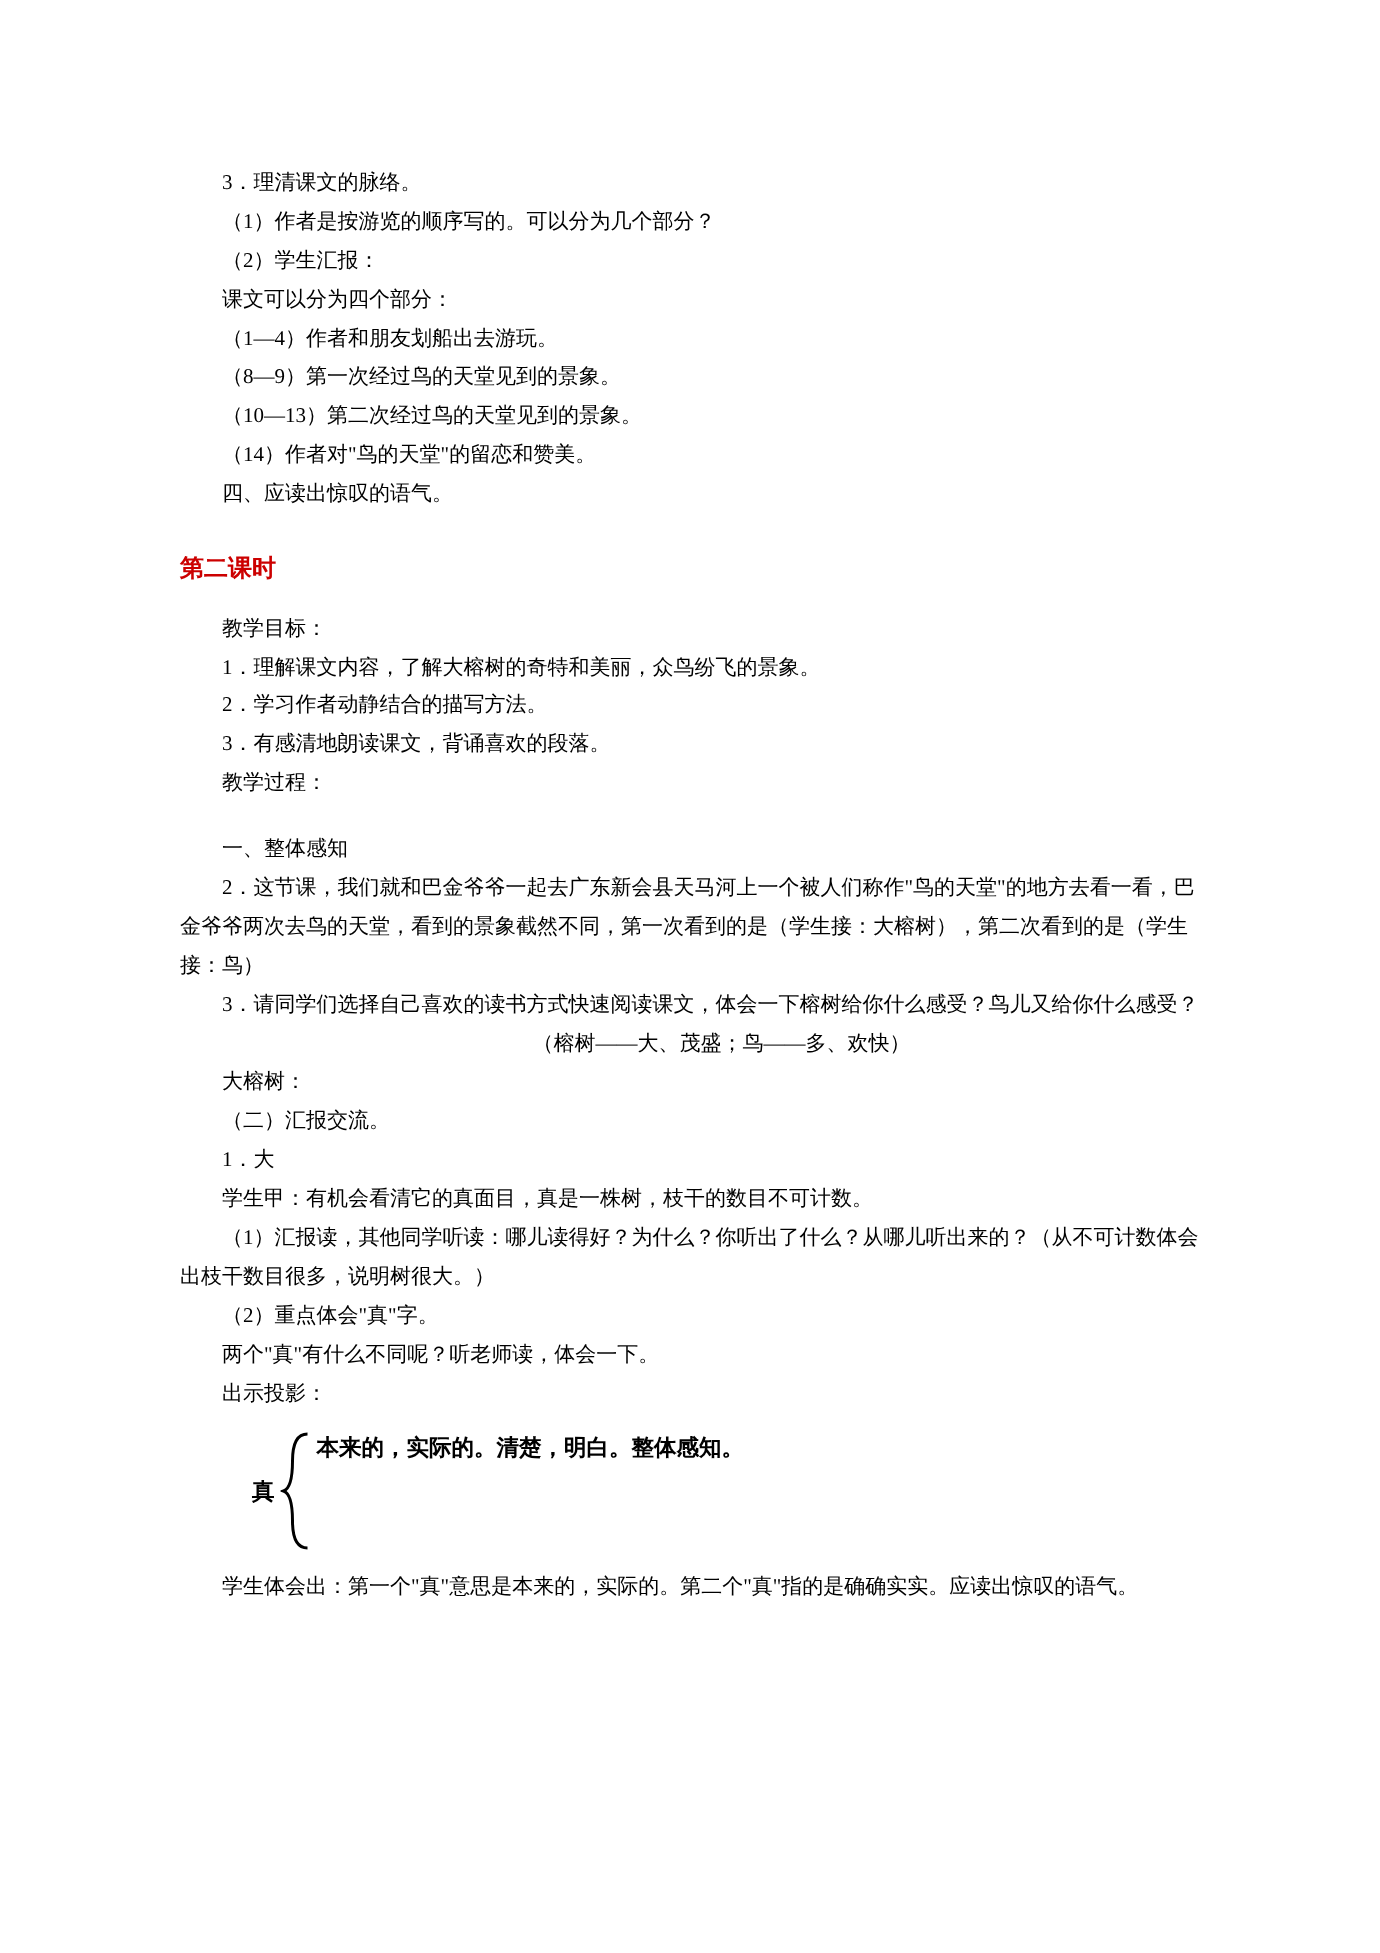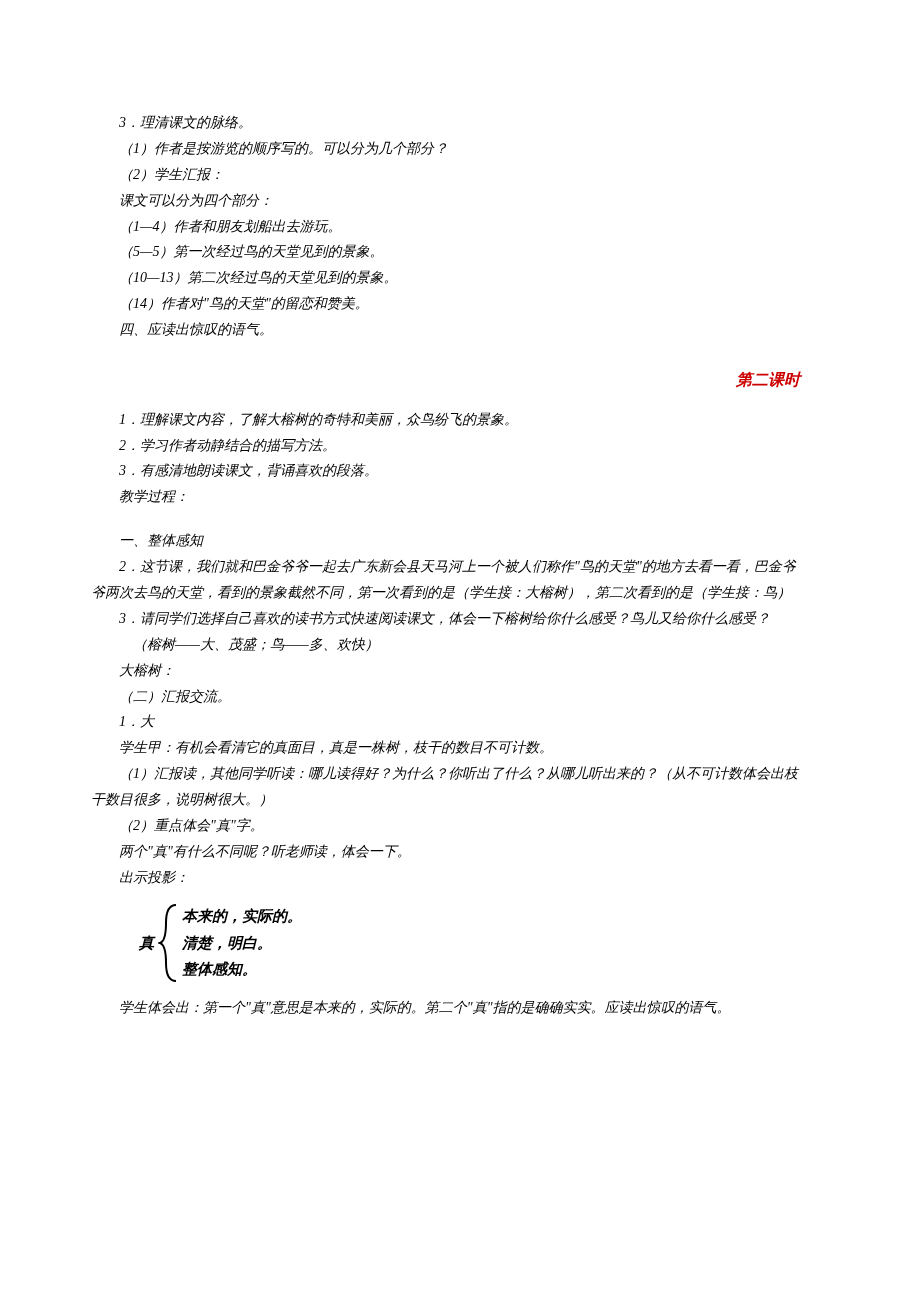--- a/index.html
+++ b/index.html
@@ -6,31 +6,30 @@
     margin: 0;
     padding: 0;
     background: #ffffff;
     font-family: "SimSun", "宋体", serif;
     font-size: 14px;
     line-height: 1.85;
     color: #000000;
     width: 920px;
   }
   .page {
-    padding: 110px 120px 100px 91px;
-    font-style: italic;
+    padding: 110px 120px 100px 120px;
   }
   .para {
     text-indent: 2em;
     margin: 0;
   }
   .section-title {
     color: #cc0000;
     font-weight: bold;
-    text-align: right;
+    text-align: left;
     font-size: 16px;
     margin: 22px 0 12px 0;
   }
   .brace-wrap {
     display: flex;
     align-items: center;
     margin: 12px 0 12px 3.2em;
     font-weight: bold;
     font-family: "SimHei", "黑体", sans-serif;
     font-size: 15px;
@@ -38,60 +37,62 @@
   .brace-label {
     padding-right: 4px;
   }
   .brace-svg {
     width: 22px;
     height: 80px;
     flex: 0 0 22px;
   }
   .brace-items {
     display: flex;
-    flex-direction: column;
+    flex-direction: row;
     justify-content: space-around;
     height: 80px;
     padding-left: 2px;
+    text-align: right;
   }
   .brace-items span {
     line-height: 1.6;
   }
   .spacer {
     height: 18px;
   }
 </style>
 </head>
 <body>
 
 <div class="page">
 
   <p class="para">3．理清课文的脉络。</p>
   <p class="para">（1）作者是按游览的顺序写的。可以分为几个部分？</p>
   <p class="para">（2）学生汇报：</p>
   <p class="para">课文可以分为四个部分：</p>
   <p class="para">（1—4）作者和朋友划船出去游玩。</p>
-  <p class="para">（5—5）第一次经过鸟的天堂见到的景象。</p>
+  <p class="para">（8—9）第一次经过鸟的天堂见到的景象。</p>
   <p class="para">（10—13）第二次经过鸟的天堂见到的景象。</p>
   <p class="para">（14）作者对"鸟的天堂"的留恋和赞美。</p>
   <p class="para">四、应读出惊叹的语气。</p>
 
   <div class="section-title">第二课时</div>
 
+  <p class="para">教学目标：</p>
   <p class="para">1．理解课文内容，了解大榕树的奇特和美丽，众鸟纷飞的景象。</p>
   <p class="para">2．学习作者动静结合的描写方法。</p>
   <p class="para">3．有感清地朗读课文，背诵喜欢的段落。</p>
   <p class="para">教学过程：</p>
 
   <div class="spacer"></div>
 
   <p class="para">一、整体感知</p>
   <p class="para">2．这节课，我们就和巴金爷爷一起去广东新会县天马河上一个被人们称作"鸟的天堂"的地方去看一看，巴金爷爷两次去鸟的天堂，看到的景象截然不同，第一次看到的是（学生接：大榕树），第二次看到的是（学生接：鸟）</p>
   <p class="para">3．请同学们选择自己喜欢的读书方式快速阅读课文，体会一下榕树给你什么感受？鸟儿又给你什么感受？</p>
-  <p class="para" style="text-indent:3em;">（榕树——大、茂盛；鸟——多、欢快）</p>
+  <p class="para" style="text-indent:3em;text-align:center;">（榕树——大、茂盛；鸟——多、欢快）</p>
   <p class="para">大榕树：</p>
   <p class="para">（二）汇报交流。</p>
   <p class="para">1．大</p>
   <p class="para">学生甲：有机会看清它的真面目，真是一株树，枝干的数目不可计数。</p>
   <p class="para">（1）汇报读，其他同学听读：哪儿读得好？为什么？你听出了什么？从哪儿听出来的？（从不可计数体会出枝干数目很多，说明树很大。）</p>
   <p class="para">（2）重点体会"真"字。</p>
   <p class="para">两个"真"有什么不同呢？听老师读，体会一下。</p>
   <p class="para">出示投影：</p>
 
   <div class="brace-wrap">

